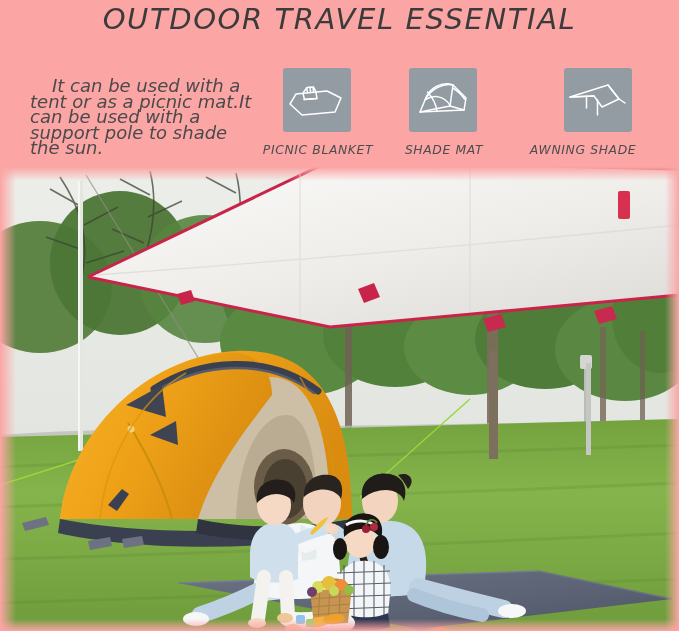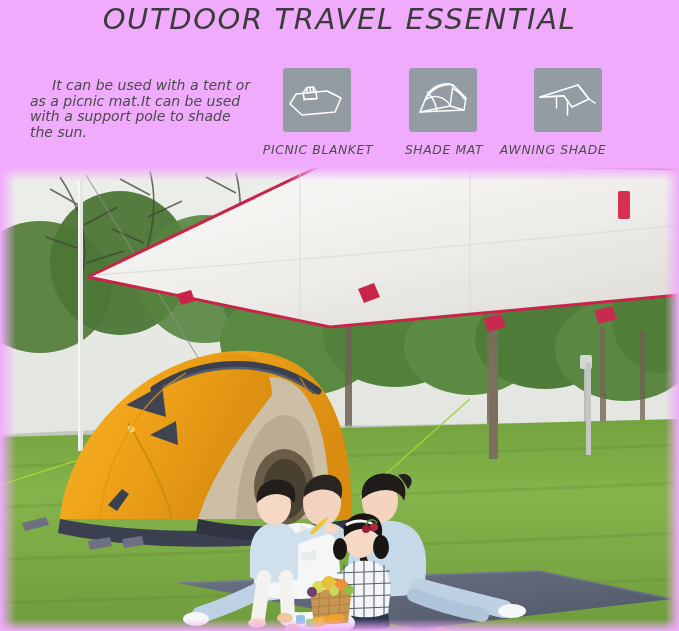--- a/index.html
+++ b/index.html
@@ -9,21 +9,21 @@
     height: 631px;
     background: #ffffff;
     font-family: "DejaVu Sans", sans-serif;
     overflow: hidden;
   }
 
   #page {
     position: relative;
     width: 679px;
     height: 631px;
-    background: #f0abfc;
+    background: #fca5a5;
   }
 
   
   .header-title {
     position: absolute;
     left: 0; top: 2px;
     width: 679px;
     text-align: center;
     font-family: "DejaVu Sans", sans-serif;
     font-style: italic;
@@ -33,36 +33,36 @@
     color: #3b3b3b;
     white-space: nowrap;
   }
 
   .intro-text {
     position: absolute;
     left: 30px; top: 78px;
     width: 225px;
     font-family: "DejaVu Sans", sans-serif;
     font-style: italic;
-    font-size: 14px;
+    font-size: 18px;
     line-height: 15.5px;
     color: #4a4a4a;
     text-indent: 22px;
   }
 
   
   .feature {
     position: absolute;
     top: 68px;
     width: 70px;
     text-align: center;
   }
   .feature.f0 { left: 283px; }
   .feature.f1 { left: 409px; }
-  .feature.f2 { left: 518px; padding-left: 16px; }
+  .feature.f2 { left: 548px; padding-left: 16px; }
 
   .feature-box {
     width: 68px;
     height: 64px;
     background: #939ba3;
     border-radius: 3px;
     display: block;
     overflow: hidden;
   }
   .feature-box svg { display: block; width: 68px; height: 64px; }

